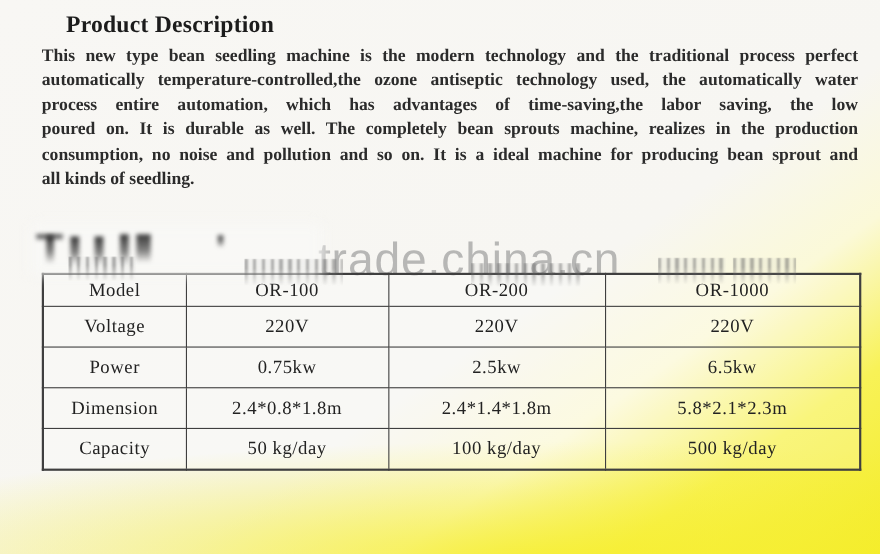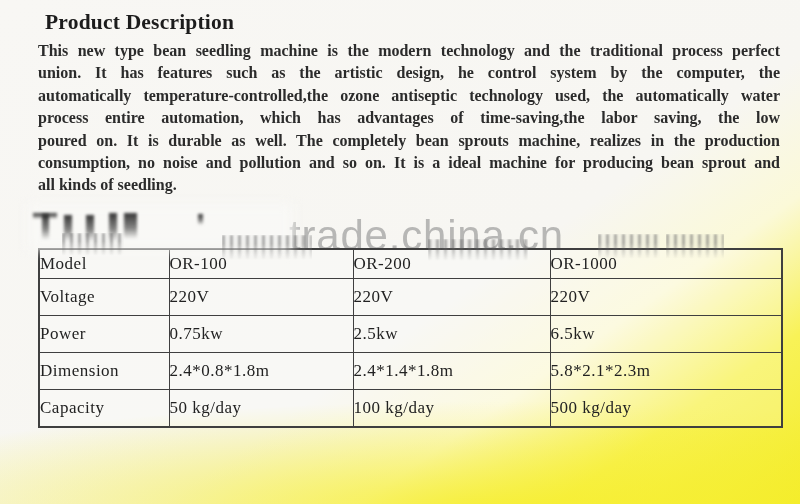--- a/index.html
+++ b/index.html
@@ -9,21 +9,21 @@
     overflow: hidden;
     font-family: "Liberation Serif", "DejaVu Serif", serif;
     color: #2b2b2b;
     background:
       radial-gradient(960px 150px at 62% 101%, rgba(246,238,45,0.85), rgba(246,238,45,0) 72%),
       linear-gradient(145deg, #f8f7f4 0%, #f7f6f2 58%, #fbf9d8 71%, #f8f257 84%, #f3ec2a 100%);
   }
 
   
   .title {
-    position: absolute; left: 45px; top: 10px; margin: 0;
+    position: absolute; left: 60px; top: 10px; margin: 0;
     font-size: 21.5px; font-weight: bold; color: #1c1c1c;
     letter-spacing: 0.2px;
   }
   .para {
     position: absolute; left: 38px; top: 40px; width: 742px;
     font-size: 16px; line-height: 22.4px; color: #2b2b2b;
   }
   .jline { text-align: justify; text-align-last: justify; white-space: normal; font-weight: bold; }
   .jline.last { text-align-last: left; }
 
@@ -64,39 +64,38 @@
   .s5 { left: 666px; top: 234px; width: 58px;  height: 25px; }
 
   
   .spec {
     position: absolute; left: 38px; top: 248px; width: 743px; z-index: 2;
     border-collapse: collapse; table-layout: fixed;
     font-size: 17px; color: #222;
   }
   .spec td {
     border: 1px solid #3f3f3f;
-    text-align: left; vertical-align: middle;
+    text-align: center; vertical-align: middle;
     letter-spacing: 0.5px;
     background: rgba(255,255,255,0.22);
     padding: 0;
   }
   .spec { border: 2px solid #3f3f3f; }
   .spec tr.hrow td { height: 28px; }
   .spec tr.drow td { height: 36px; }
 </style>
 </head>
 <body>
 
 <div class="page">
 
   <h1 class="title">Product Description</h1>
 
   <div class="para">
     <div class="jline">This new type bean seedling machine is the modern technology and the traditional process perfect</div>
-    <div class="jline">union. It has features such as the artistic design, he control system by the computer, the</div>
     <div class="jline">automatically temperature-controlled,the ozone antiseptic technology used, the automatically water</div>
     <div class="jline">process entire automation, which has advantages of time-saving,the labor saving, the low</div>
     <div class="jline">poured on. It is durable as well. The completely bean sprouts machine, realizes in the production</div>
     <div class="jline">consumption, no noise and pollution and so on. It is a ideal machine for producing bean sprout and</div>
     <div class="jline last">all kinds of seedling.</div>
   </div>
 
   <div class="watermark">trade.china.cn</div>
 
   <div class="haze"></div>

